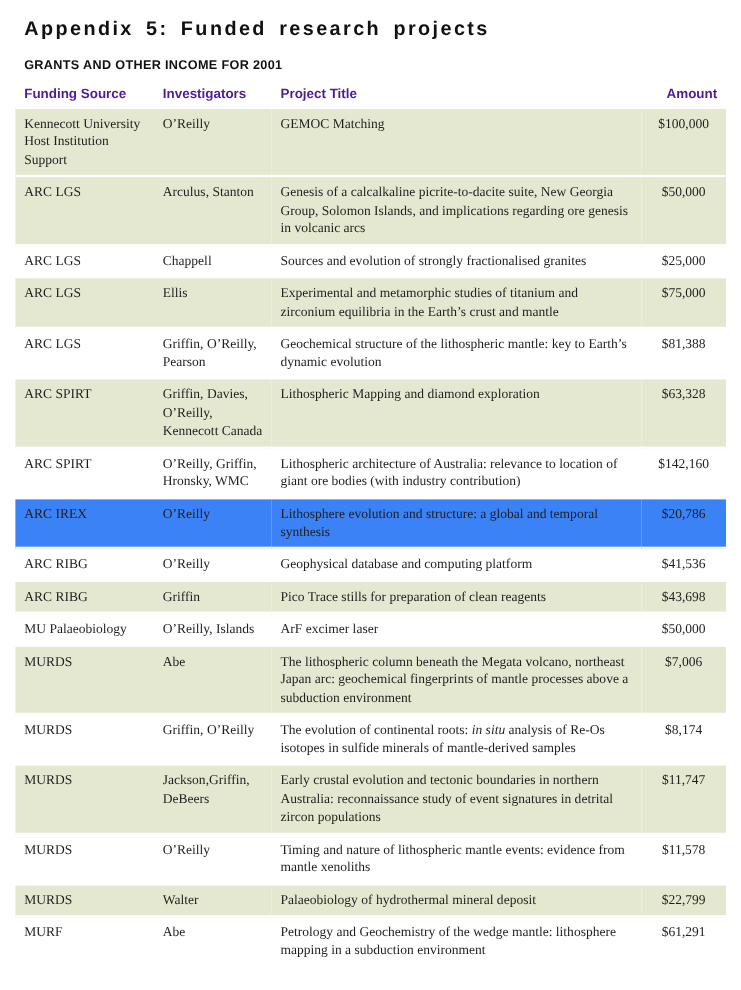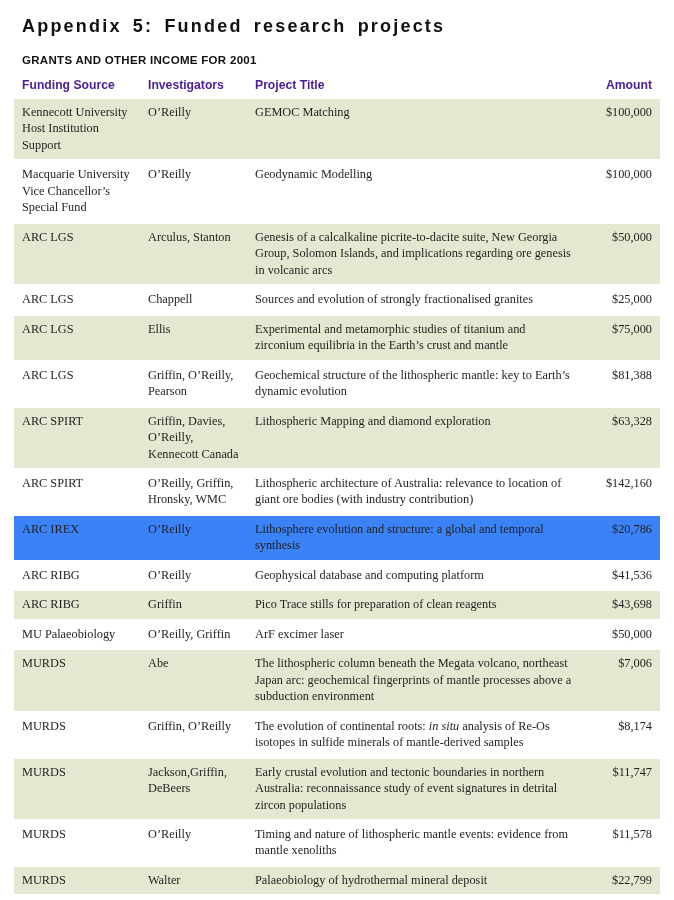--- a/index.html
+++ b/index.html
@@ -52,21 +52,21 @@
   }
   thead th.amount { text-align: right; }
 
   tbody td {
     font-size: 12.3px;
     line-height: 1.34;
     vertical-align: top;
     padding: 5px 8px 6px 8px;
     border-bottom: 2px solid #ffffff;
   }
-  tbody td.amount { text-align: right; }
+  tbody td.amount { text-align: center; }
   tbody td em { font-style: italic; }
 </style>
 </head>
 <body>
 
 <div class="page">
   <h1 class="page-title">Appendix 5: Funded research projects</h1>
   <h2 class="section-subtitle">GRANTS AND OTHER INCOME FOR 2001</h2>
 
   <table class="grants">
@@ -82,26 +82,20 @@
         <th>Investigators</th>
         <th>Project Title</th>
         <th class="amount">Amount</th>
       </tr>
     </thead>
     <tbody>
         <tr style="background: rgb(229, 232, 208);">
           <td>Kennecott University Host Institution Support</td>
           <td>O’Reilly</td>
           <td>GEMOC Matching</td>
-          <td class="amount">$100,000</td>
-        </tr>
-        <tr>
-          <td>Macquarie University Vice Chancellor’s Special Fund</td>
-          <td>O’Reilly</td>
-          <td>Geodynamic Modelling</td>
           <td class="amount">$100,000</td>
         </tr>
         <tr style="background: rgb(229, 232, 208);">
           <td>ARC LGS</td>
           <td>Arculus, Stanton</td>
           <td>Genesis of a calcalkaline picrite-to-dacite suite, New Georgia Group, Solomon Islands, and implications regarding ore genesis in volcanic arcs</td>
           <td class="amount">$50,000</td>
         </tr>
         <tr>
           <td>ARC LGS</td>
@@ -146,21 +140,21 @@
           <td class="amount">$41,536</td>
         </tr>
         <tr style="background: rgb(229, 232, 208);">
           <td>ARC RIBG</td>
           <td>Griffin</td>
           <td>Pico Trace stills for preparation of clean reagents</td>
           <td class="amount">$43,698</td>
         </tr>
         <tr>
           <td>MU Palaeobiology</td>
-          <td>O’Reilly, Griffin</td>
+          <td>O’Reilly, Islands</td>
           <td>ArF excimer laser</td>
           <td class="amount">$50,000</td>
         </tr>
         <tr style="background: rgb(229, 232, 208);">
           <td>MURDS</td>
           <td>Abe</td>
           <td>The lithospheric column beneath the Megata volcano, northeast Japan arc: geochemical fingerprints of mantle processes above a subduction environment</td>
           <td class="amount">$7,006</td>
         </tr>
         <tr>

